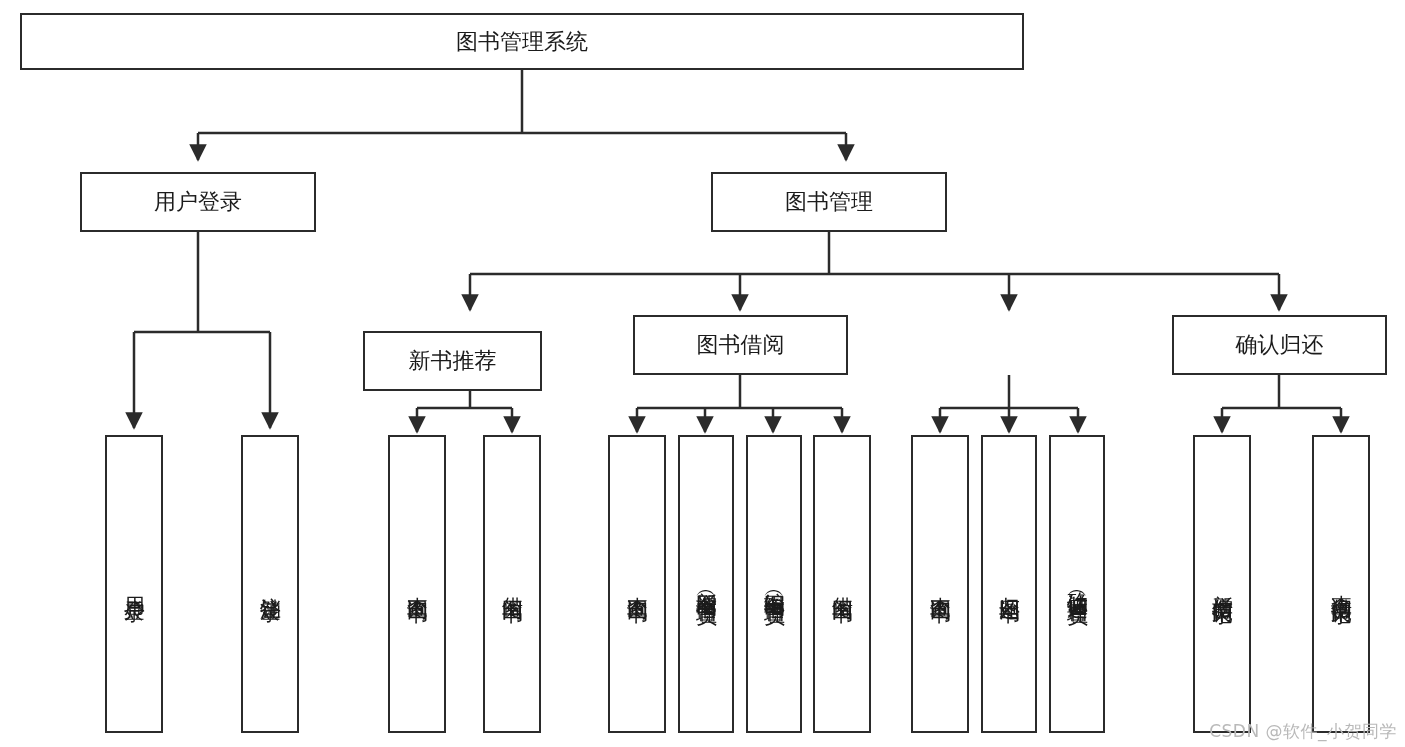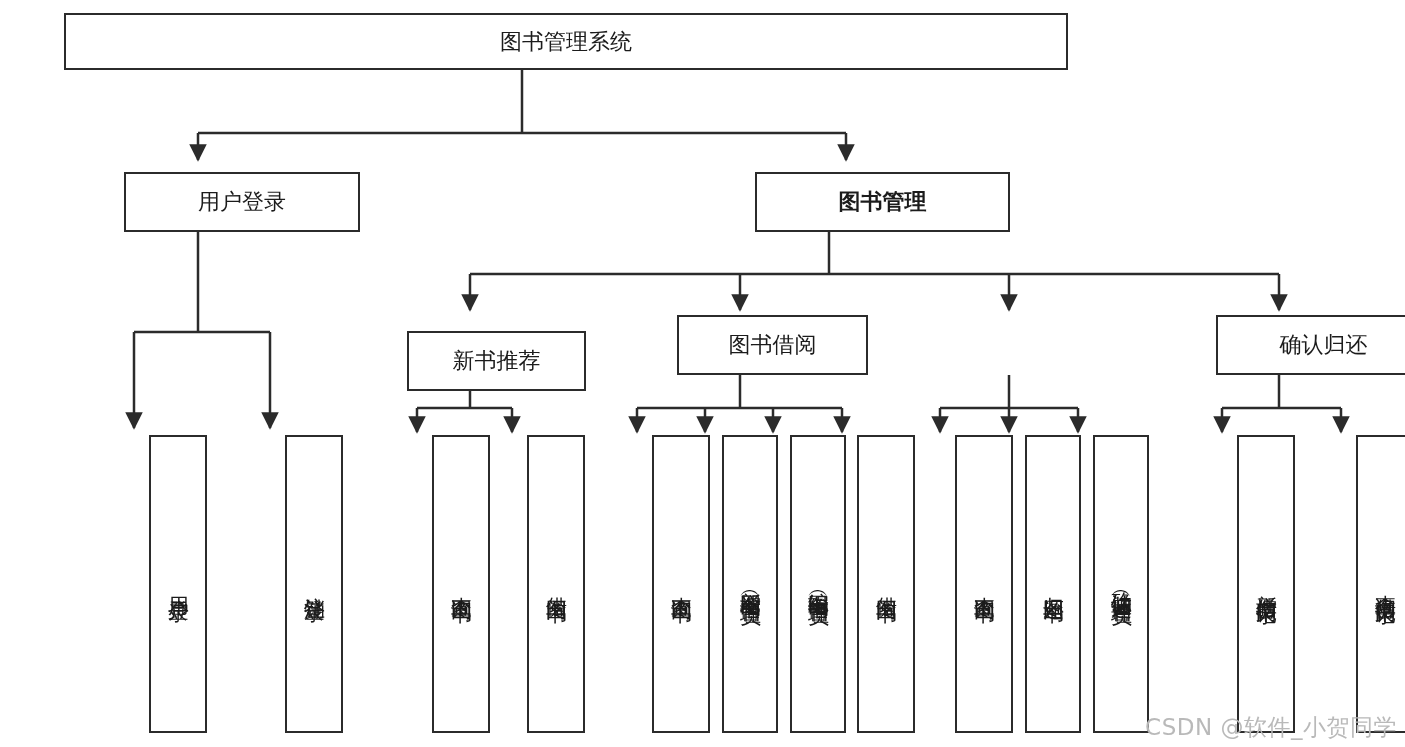--- a/index.html
+++ b/index.html
@@ -29,21 +29,20 @@
   .node {
     position: absolute;
     box-sizing: border-box;
     background: #ffffff;
     border: 2px solid #2b2b2b;
     display: flex;
     align-items: center;
     justify-content: center;
     color: #1b1b1b;
     z-index: 2;
-    margin-left: 44px;
   }
   .node .label {
     display: block;
     text-align: center;
     line-height: 1.18;
     white-space: pre;
   }
   .node-h .label {
     font-size: 22px;
   }
@@ -59,21 +58,21 @@
     text-orientation: upright;
     font-size: 21px;
     letter-spacing: 2px;
     line-height: 1.1;
     white-space: nowrap;
   }
   .watermark {
     position: absolute;
     right: 8px;
     bottom: 4px;
-    font-size: 23px;
+    font-size: 17px;
     color: #b9b9b9;
     letter-spacing: 0.5px;
     z-index: 5;
     white-space: nowrap;
   }
 </style>
 </head>
 <body>
 
 <div id="canvas">
@@ -129,29 +128,29 @@
   </svg>
 
   <div class="node node-h node-root" style="left:20px; top:13px; width:1004px; height:57px;">
     <span class="label">图书管理系统</span>
   </div>
 
   <div class="node node-h" style="left:80px; top:172px; width:236px; height:60px;">
     <span class="label">用户登录</span>
   </div>
 
-  <div class="node node-h" style="left:711px; top:172px; width:255px; height:60px;font-weight:bold;">
+  <div class="node node-h" style="left:711px; top:172px; width:236px; height:60px;">
     <span class="label">图书管理</span>
   </div>
 
   <div class="node node-h" style="left:363px; top:331px; width:179px; height:60px;">
     <span class="label">新书推荐</span>
   </div>
 
-  <div class="node node-h" style="left:633px; top:315px; width:191px; height:60px;">
+  <div class="node node-h" style="left:633px; top:315px; width:215px; height:60px;">
     <span class="label">图书借阅</span>
   </div>
 
 
   <div class="node node-h" style="left:1172px; top:315px; width:215px; height:60px;">
     <span class="label">确认归还</span>
   </div>
 
   <div class="node node-v" style="left:105px; top:435px; width:58px; height:298px;">
     <span class="label">用户登录</span>

